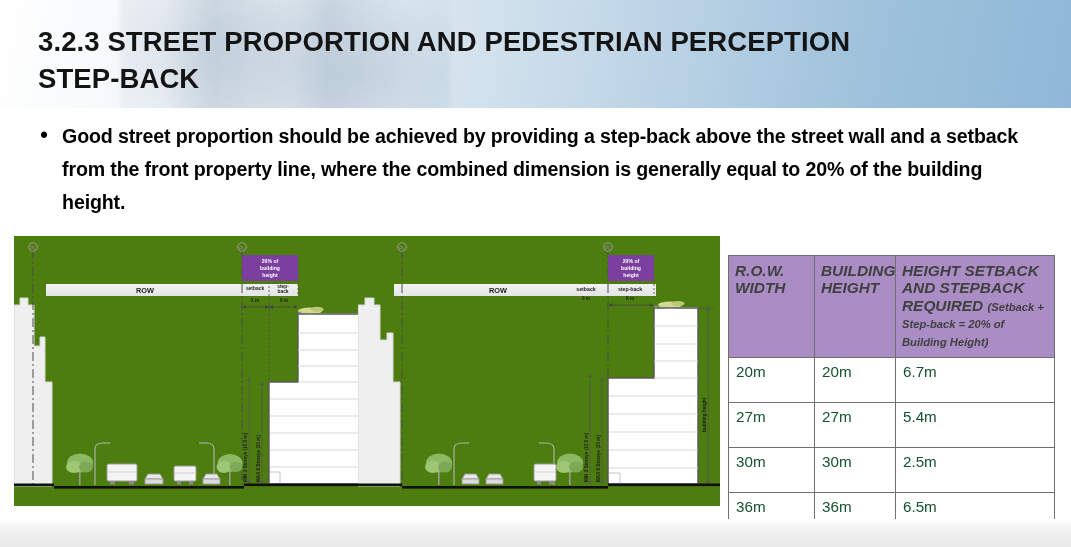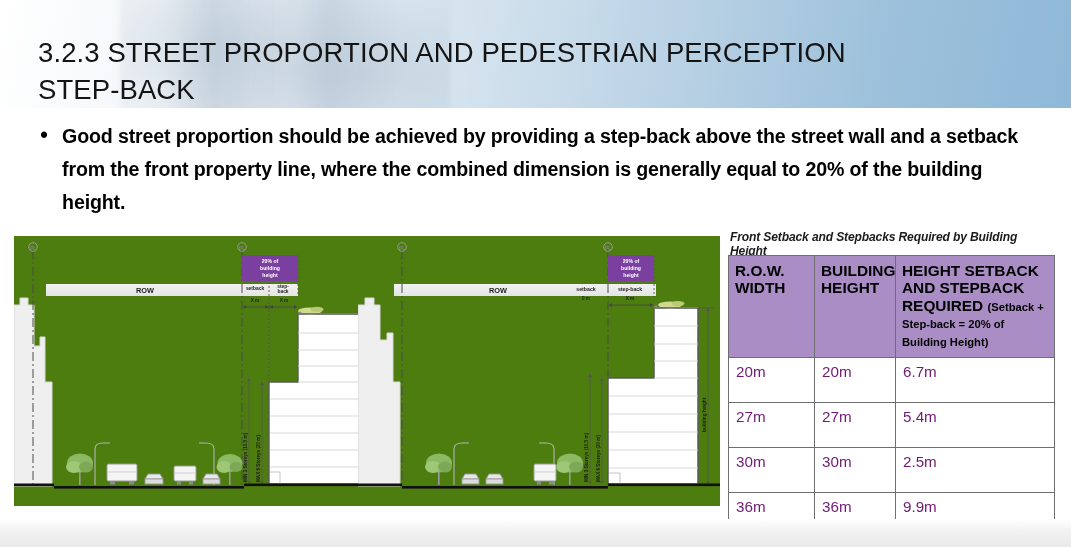--- a/index.html
+++ b/index.html
@@ -31,23 +31,23 @@
   .header::after{
     content:"";
     position:absolute; left:168px; top:-30px; width:250px; height:200px;
     background:
       linear-gradient(90deg, rgba(168,186,203,0) 0%, rgba(168,186,203,.34) 18%, rgba(168,186,203,.10) 34%, rgba(168,186,203,0) 44%),
       linear-gradient(90deg, rgba(168,186,203,0) 52%, rgba(168,186,203,.30) 64%, rgba(168,186,203,.08) 80%, rgba(168,186,203,0) 92%);
     filter:blur(3px);
   }
   .header-title {
     position:absolute; left:38px; top:24px; width:960px;
-    font-size:27.5px; font-weight:400; color:#141414;
+    font-size:27.5px; font-weight:700; color:#141414;
     letter-spacing:.1px; line-height:1.33;
-    z-index:3; white-space:pre-line;margin-top:11px;
+    z-index:3; white-space:pre-line;
   }
 
   
   .bullet-block {
     position:absolute; left:40px; top:120px; width:1000px;
     display:flex; gap:14px; align-items:flex-start;
   }
   .bullet-dot {
     flex:0 0 auto; font-size:23px; line-height:1.42; color:#000;
     margin-top:-1px;
@@ -79,31 +79,31 @@
   table.spec {
     position:absolute; left:1px; top:25px; width:326px;
     border-collapse:collapse; table-layout:fixed;
     background:#fff;
     border:1px solid #6f6f6f;
   }
   table.spec th, table.spec td {
     border:1px solid #6f6f6f; vertical-align:top;
   }
   table.spec thead th {
-    background:#a98dc4; color:#000000;
+    background:#a98dc4; color:#404040;
     padding:6px 6px 8px 6px;
     text-align:left; font-weight:bold;
-    font-size:15.4px; line-height:1.12;
+    font-size:15.4px; line-height:1.12;font-style:italic;
   }
   table.spec thead th .sub {
     font-size:11.2px; font-weight:bold; line-height:1.22;
   }
   table.spec tbody td {
     padding:6px 7px 22px 7px;
-    font-size:15.2px; color:#701a75; font-weight:400;
+    font-size:15.2px; color:#14532d; font-weight:400;
     height:31px; line-height:1.05;
   }
   .col-a { width:86px; } .col-b { width:81px; } .col-c { width:159px; }
 
   
   .bottom-fade{
     position:absolute; left:0; top:519px; width:1071px; height:28px;
     background:linear-gradient(180deg,#ffffff 0%,#f2f2f2 40%,#e9e9e9 100%);
   }
 </style>
@@ -389,21 +389,20 @@
 
   <g>
     <rect x="0" y="247.5" width="44" height="2.6" fill="#111"></rect>
     <rect x="44" y="250" width="206" height="2.6" fill="#111"></rect>
     <rect x="250" y="247.5" width="112" height="2.6" fill="#111"></rect>
   </g>
 </svg>
 </div>
 
 <div class="table-wrap">
-  <div class="table-caption">Front Setback and Stepbacks Required by Building Height</div>
 
   <table class="spec">
     <colgroup>
       <col class="col-a">
         <col class="col-b">
         <col class="col-c">
     </colgroup>
     <thead>
       <tr>
         <th>R.O.W. WIDTH</th>
@@ -423,21 +422,21 @@
         <td>5.4m</td>
       </tr>
       <tr>
         <td>30m</td>
         <td>30m</td>
         <td>2.5m</td>
       </tr>
       <tr>
         <td>36m</td>
         <td>36m</td>
-        <td>9.9m</td>
+        <td>6.5m</td>
       </tr>
       <tr>
         <td>45m</td>
         <td>45m</td>
         <td>9.0m</td>
       </tr>
     </tbody>
   </table>
 </div>
 

